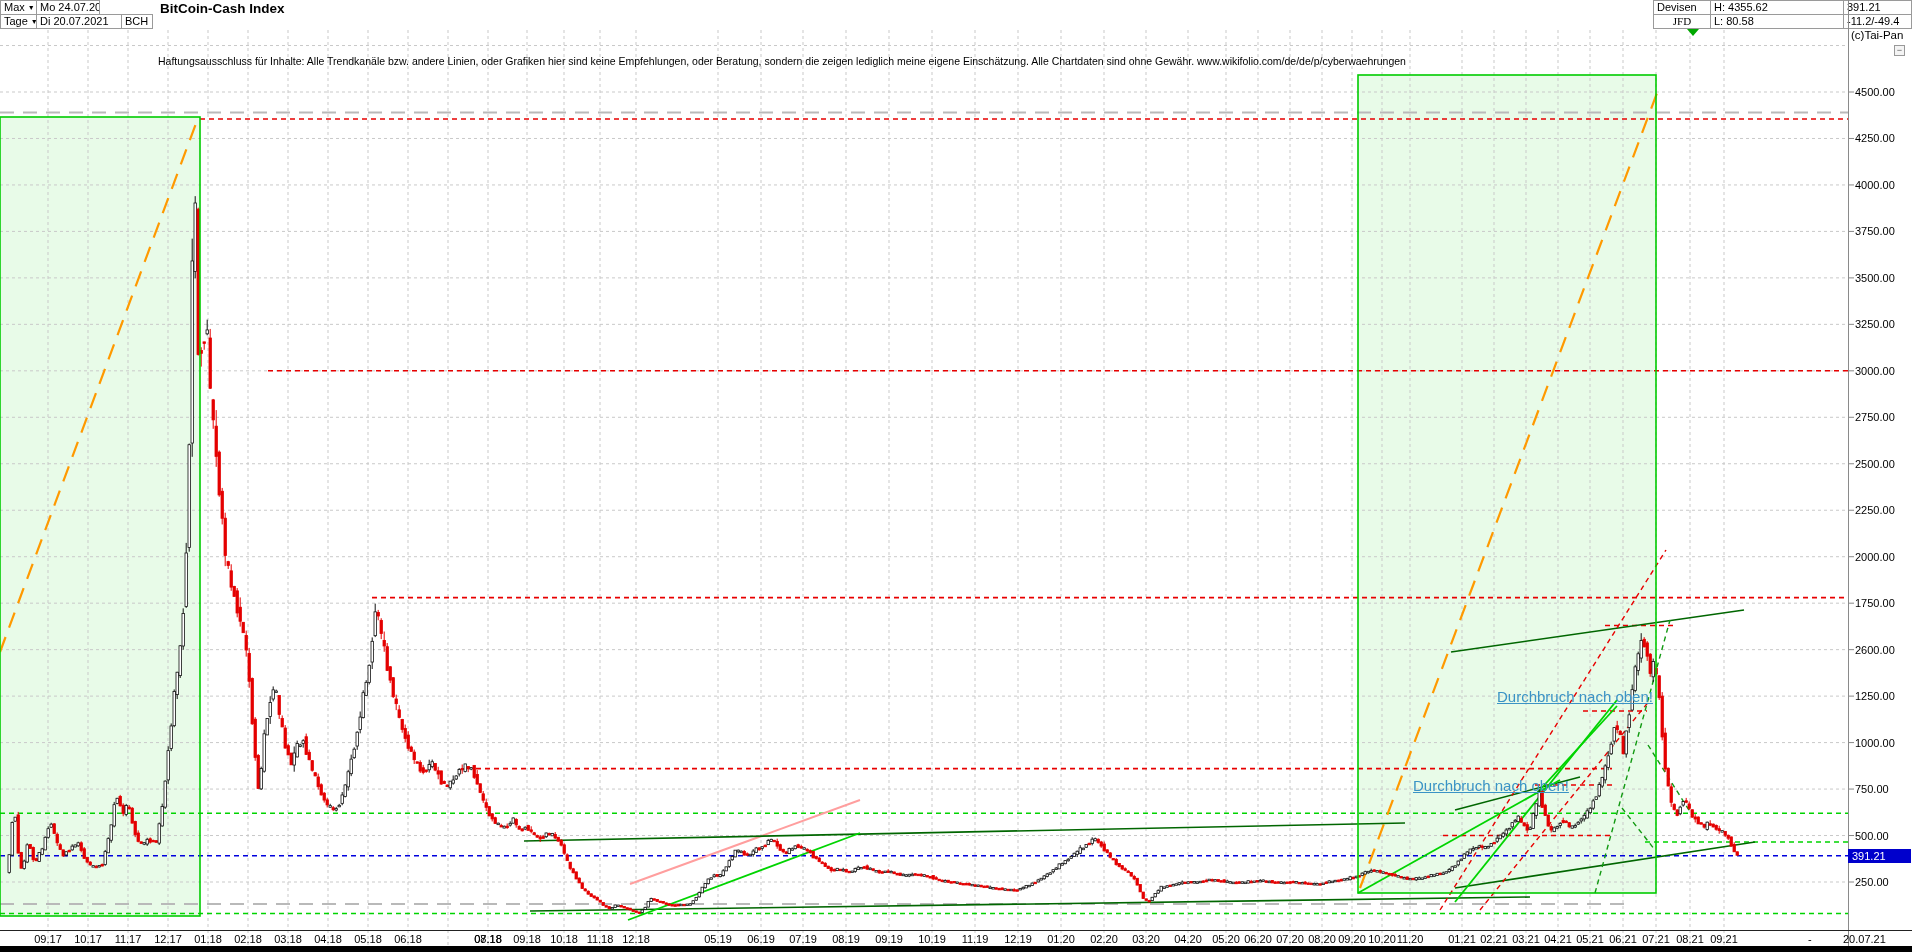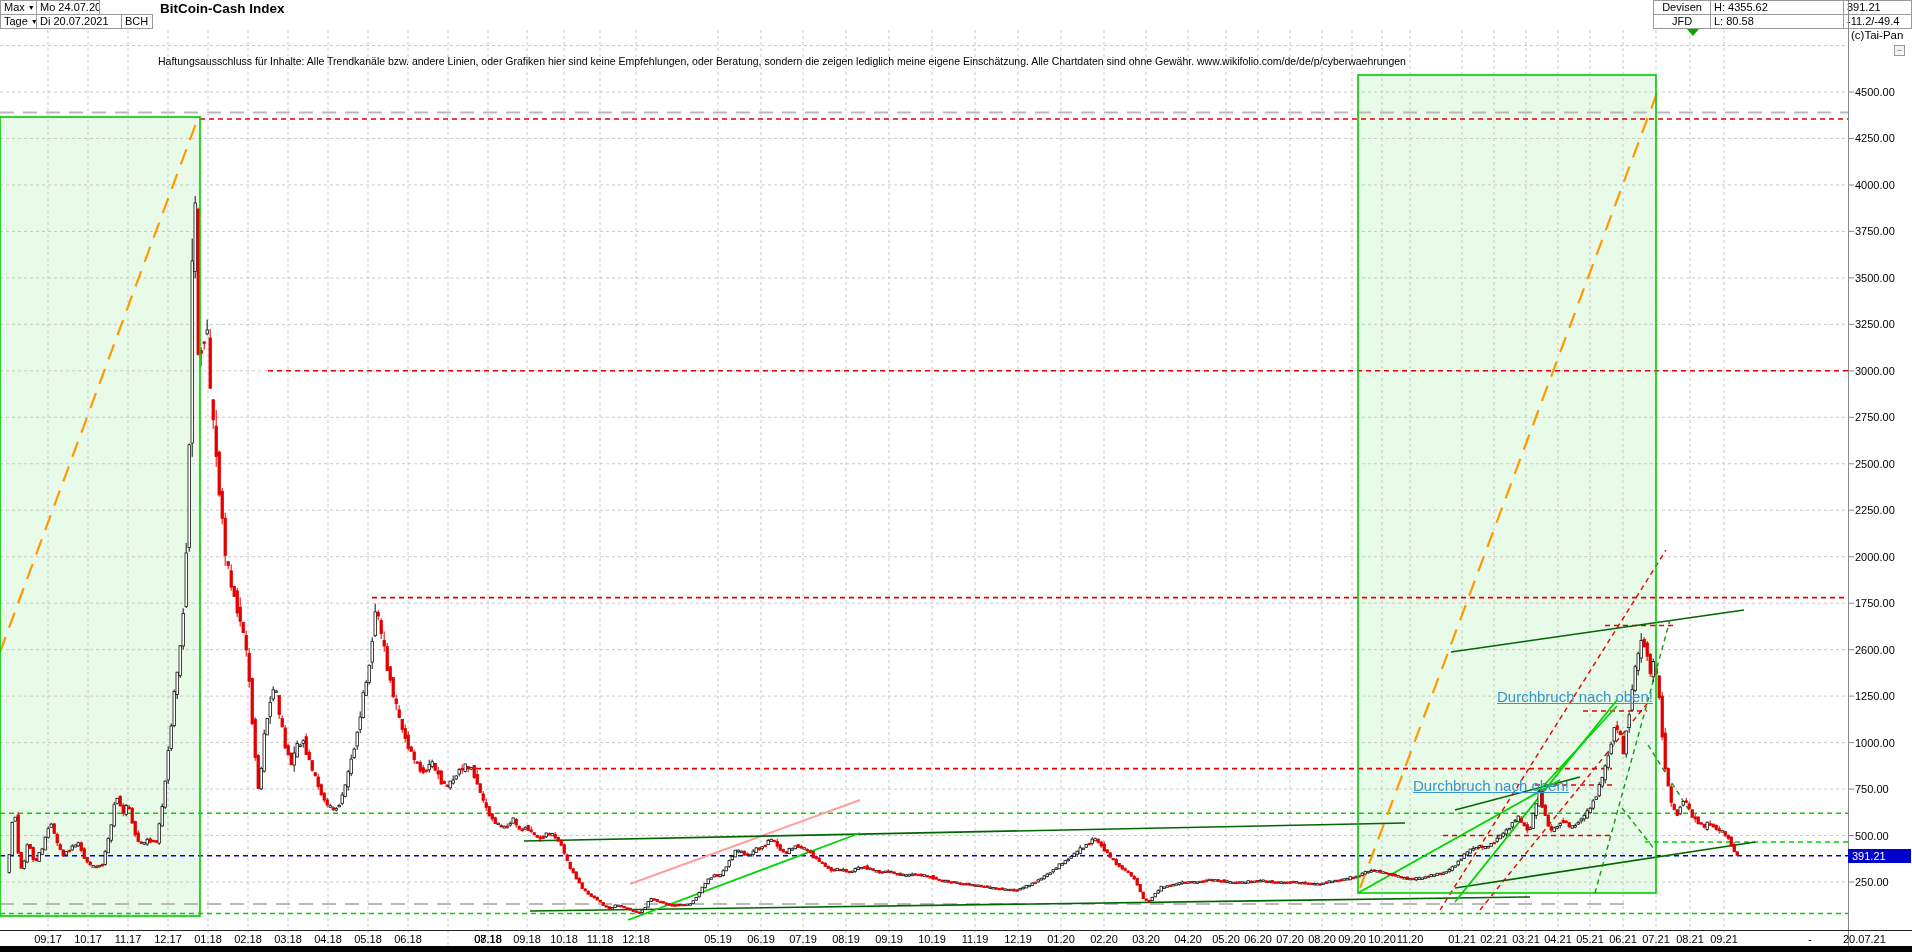--- a/index.html
+++ b/index.html
@@ -1305,22 +1305,22 @@
       <line x1="1848" y1="882" x2="1854" y2="882" stroke="#888" stroke-width="1"></line>
     </svg>
 
   <div class="cell" style="left:0;top:0;width:37px;height:15px;"><span>Max</span><span class="arr">▼</span></div>
   <div class="cell" style="left:36px;top:0;width:64px;height:15px;">Mo 24.07.2017</div>
   <div class="cell" style="left:0;top:14px;width:37px;height:15px;"><span>Tage</span><span class="arr">▼</span></div>
   <div class="cell" style="left:36px;top:14px;width:86px;height:15px;">Di 20.07.2021</div>
   <div class="cell" style="left:121px;top:14px;width:32px;height:15px;">BCH</div>
   <div id="title">BitCoin-Cash Index</div>
 
-  <div class="cell" style="left:1653px;top:0;width:58px;height:15px;text-align:center;">Devisen</div>
-  <div class="cell" style="left:1653px;top:14px;width:58px;height:15px;text-align:center;">JFD</div>
+  <div class="cell" style="left:1653px;top:0;width:58px;height:15px;">Devisen</div>
+  <div class="cell" style="left:1653px;top:14px;width:58px;height:15px;text-align:center;font-family:Liberation Serif, serif;">JFD</div>
   <div class="cell" style="left:1710px;top:0;width:134px;height:15px;">H: 4355.62</div>
   <div class="cell" style="left:1710px;top:14px;width:134px;height:15px;">L: 80.58</div>
   <div class="cell" style="left:1843px;top:0;width:69px;height:15px;">391.21</div>
   <div class="cell" style="left:1843px;top:14px;width:69px;height:15px;">-11.2/-49.4</div>
   <div id="tri"></div>
   <div id="copyright">(c)Tai-Pan</div>
   <div id="collapse-btn">−</div>
 
   <div id="disclaimer">Haftungsausschluss für Inhalte: Alle Trendkanäle bzw. andere Linien, oder Grafiken hier sind keine Empfehlungen, oder Beratung, sondern die zeigen lediglich meine eigene Einschätzung. Alle Chartdaten sind ohne Gewähr.   www.wikifolio.com/de/de/p/cyberwaehrungen</div>
 

